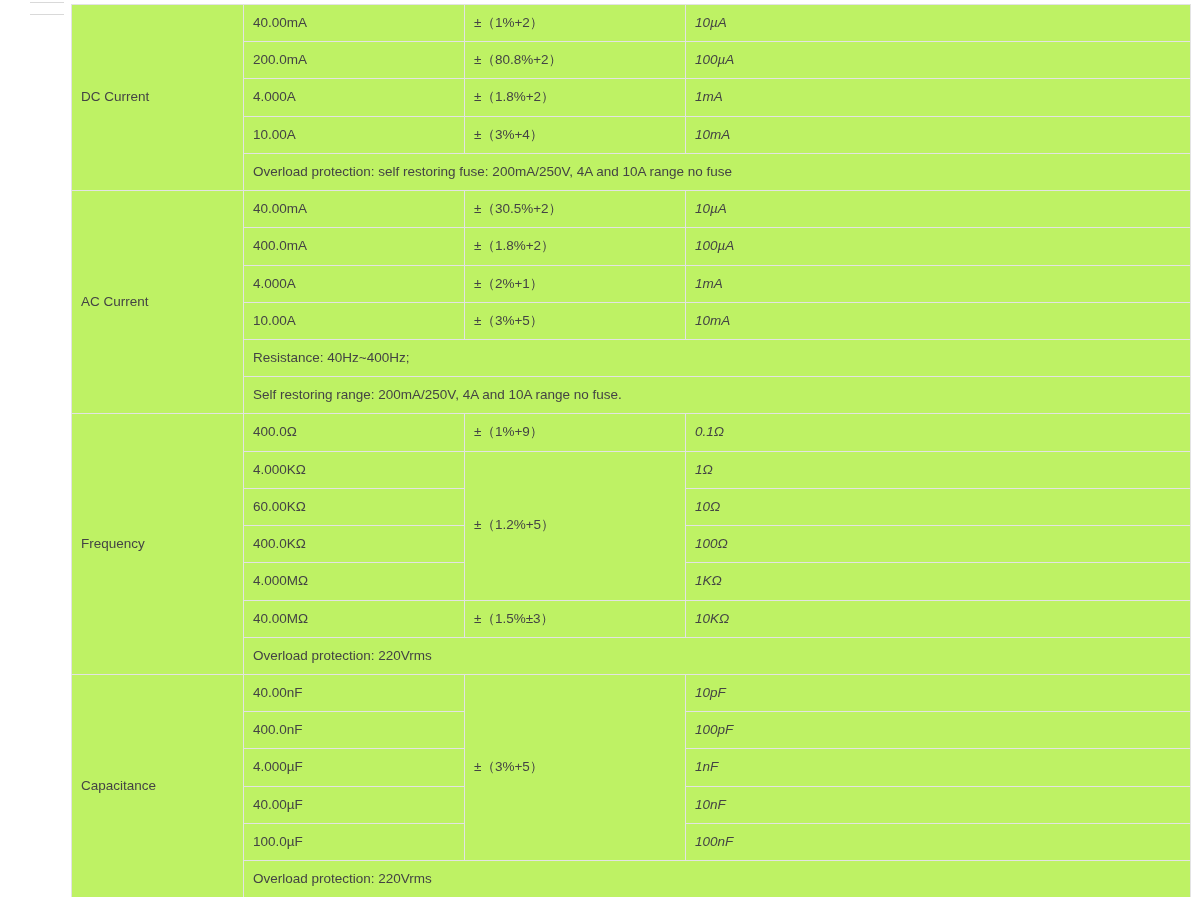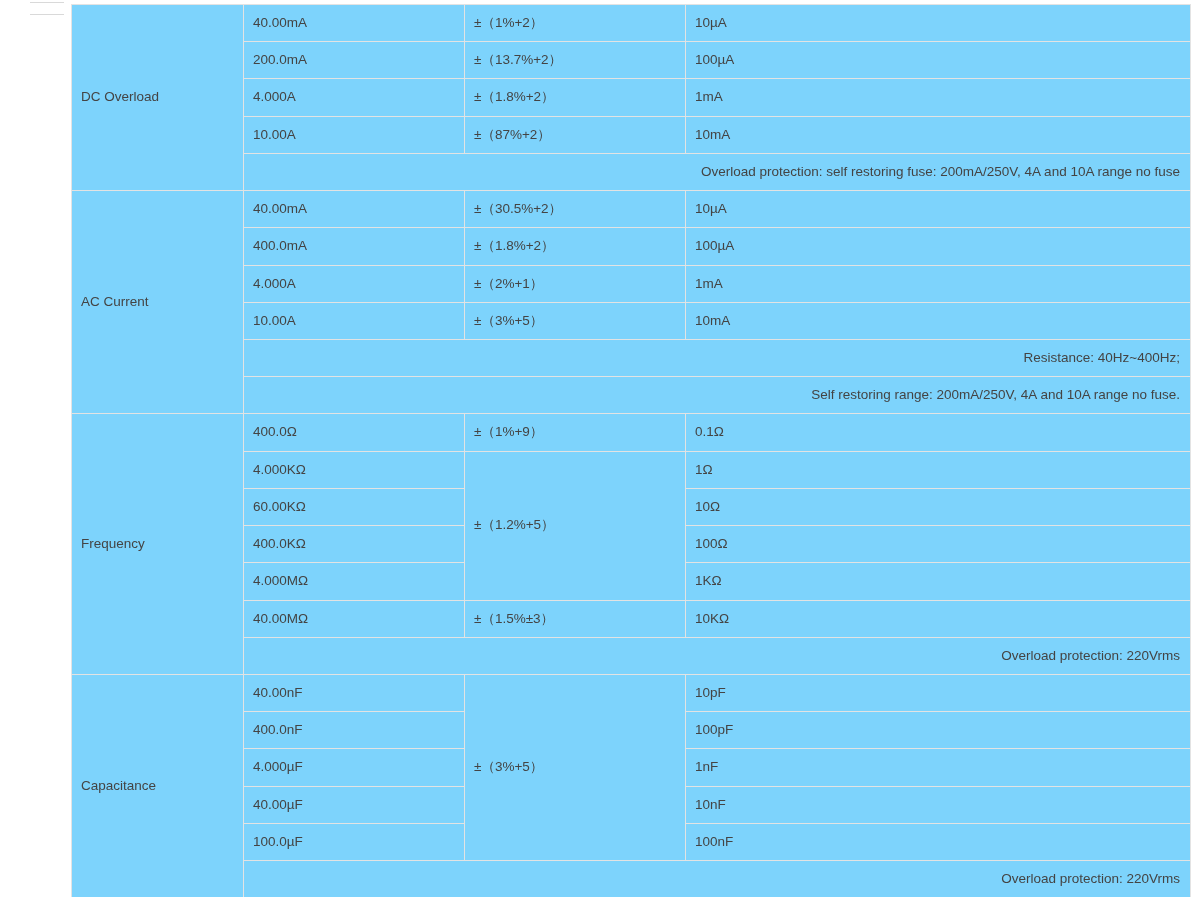--- a/index.html
+++ b/index.html
@@ -46,70 +46,71 @@
     border-collapse: collapse;
     table-layout: fixed;
     font-size: 13.5px;
     line-height: 1.35;
   }
   table.spec td {
     border: 1px solid #e3e3e3;
     padding: 9px 10px 9px 9px;
     vertical-align: middle;
     color: #444444;
-    background: #7dd3fc;
+    background: #bef264;
     height: 16px;
   }
   td.label {
     width: 152px;
     padding-left: 8px;
   }
   td.range {
     width: 201px;
   }
   td.accuracy {
     width: 201px;
     margin-top: 46px;
   }
   td.resolution {
     width: 485px;
+    font-style: italic;
   }
   td.note {
-    text-align: right;
+    text-align: left;
   }
 </style>
 </head>
 <body>
 
 <div class="page">
   <div class="top-rule-a"></div>
   <div class="top-rule-b"></div>
 
   <table class="spec">
     <tbody>
 
       <tr>
-        <td class="label" rowspan="5">DC Overload</td>
+        <td class="label" rowspan="5">DC Current</td>
         <td class="range">40.00mA</td>
         <td class="accuracy">±（1%+2）</td>
         <td class="resolution">10µA</td>
       </tr>
       <tr>
         <td class="range">200.0mA</td>
-        <td class="accuracy">±（13.7%+2）</td>
+        <td class="accuracy">±（80.8%+2）</td>
         <td class="resolution">100µA</td>
       </tr>
       <tr>
         <td class="range">4.000A</td>
         <td class="accuracy">±（1.8%+2）</td>
         <td class="resolution">1mA</td>
       </tr>
       <tr>
         <td class="range">10.00A</td>
-        <td class="accuracy">±（87%+2）</td>
+        <td class="accuracy">±（3%+4）</td>
         <td class="resolution">10mA</td>
       </tr>
       <tr>
         <td class="note" colspan="3">Overload protection: self restoring fuse: 200mA/250V, 4A and 10A range no fuse</td>
       </tr>
 
       <tr>
         <td class="label" rowspan="6">AC Current</td>
         <td class="range">40.00mA</td>
         <td class="accuracy">±（30.5%+2）</td>

